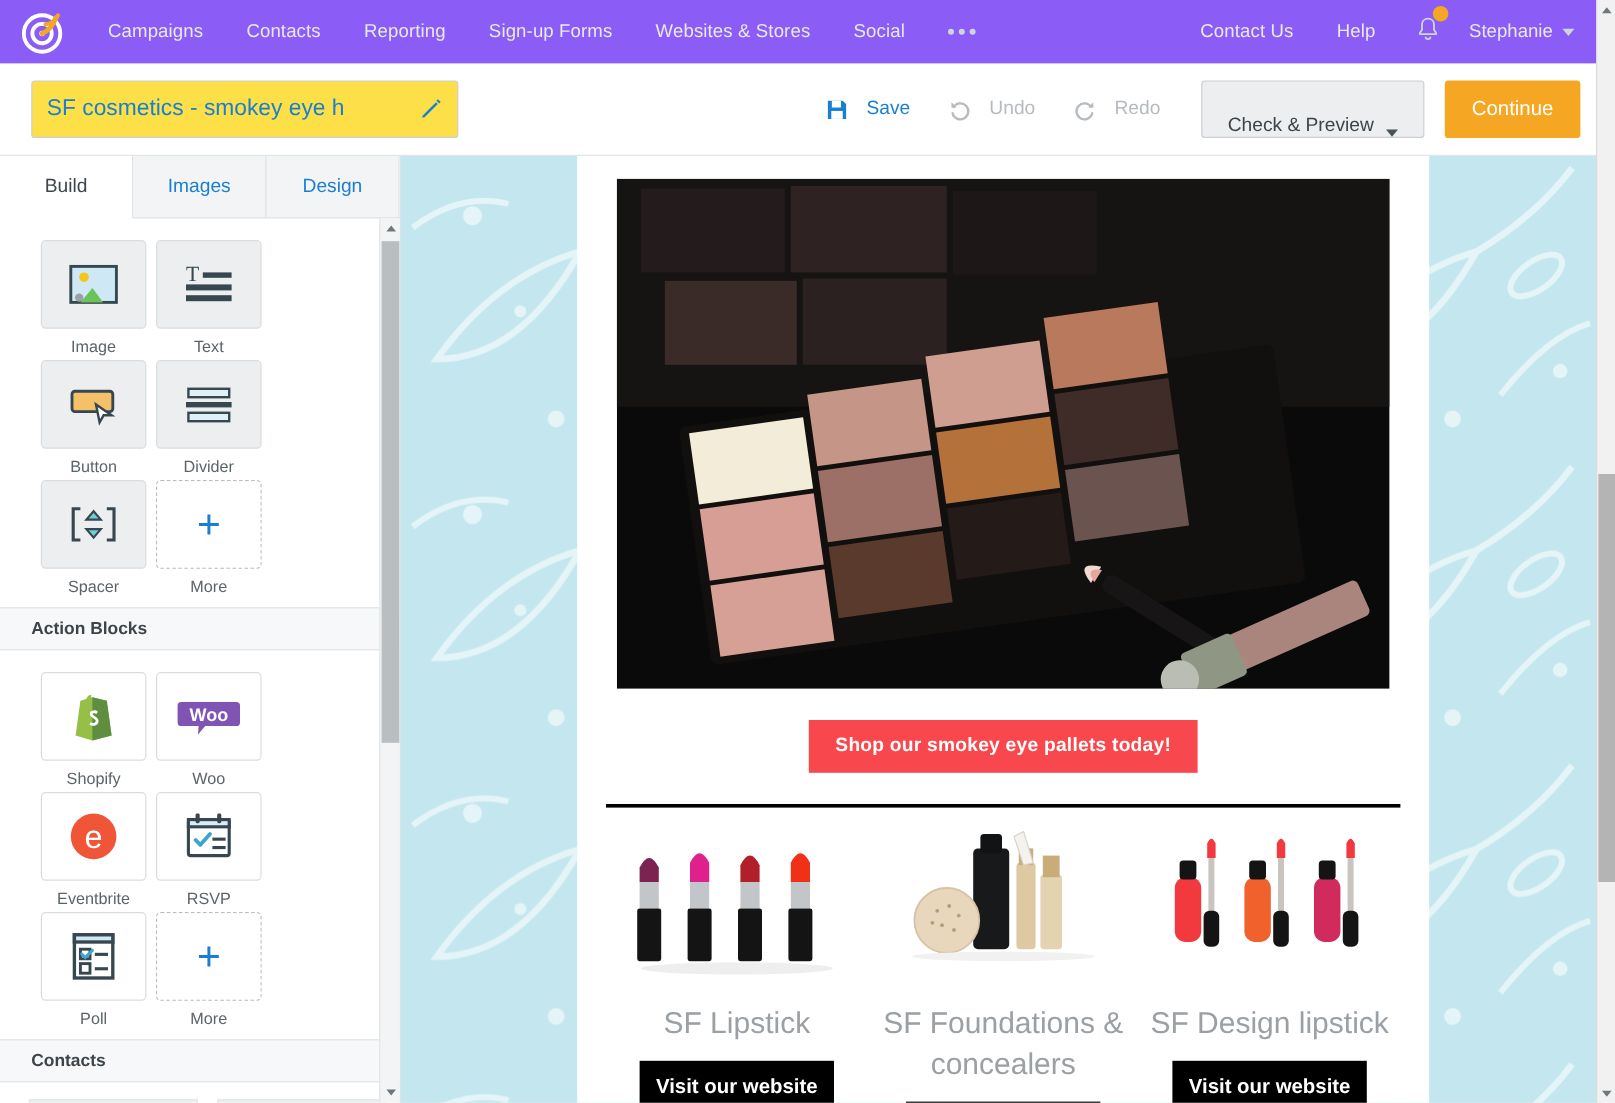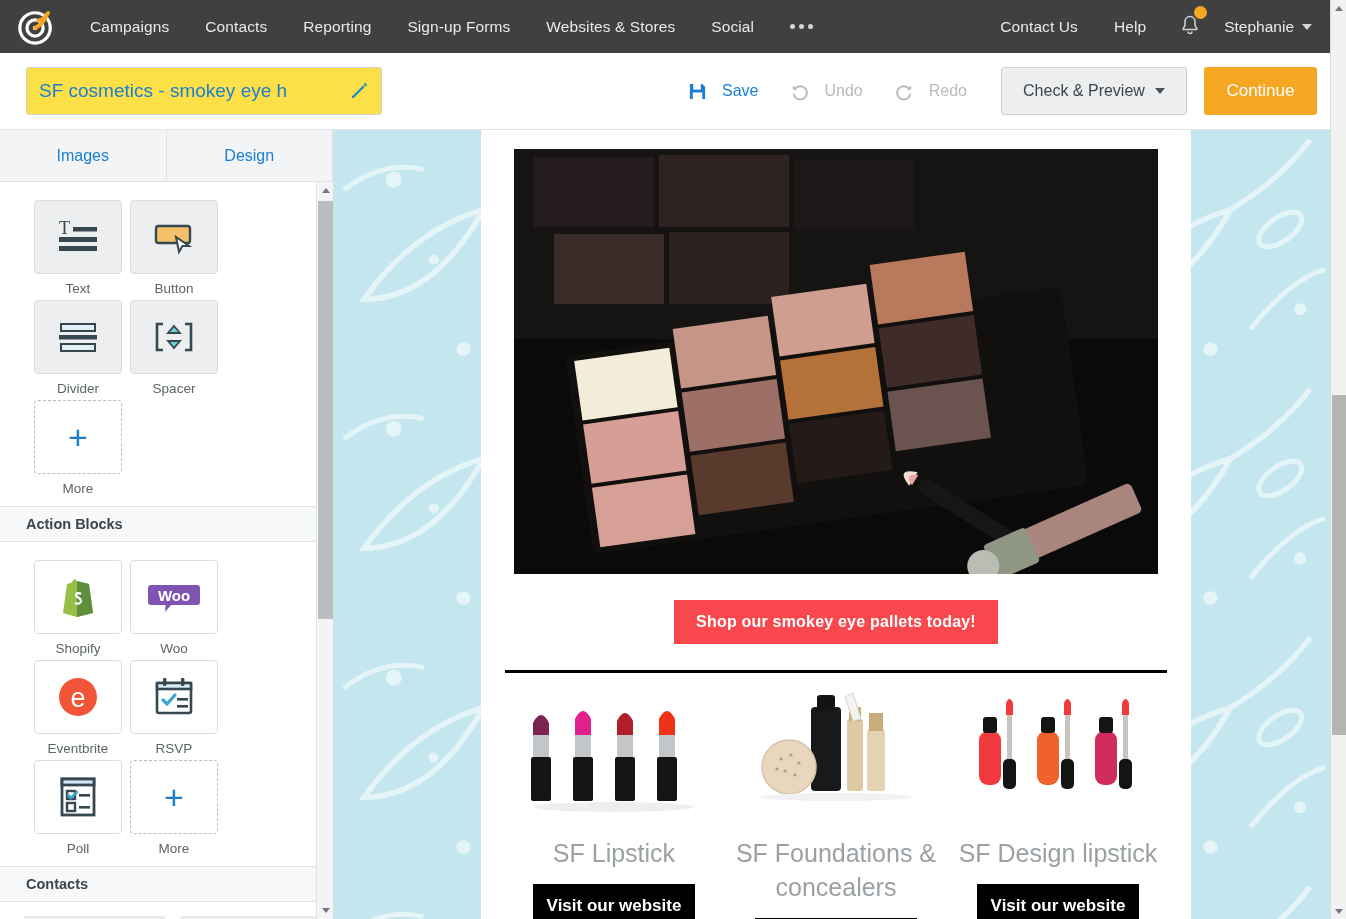--- a/index.html
+++ b/index.html
@@ -5,21 +5,21 @@
   * { box-sizing: border-box; margin: 0; padding: 0; }
   html, body {
     width: 1346px; height: 919px;
     font-family: "Liberation Sans", sans-serif;
     overflow: hidden; background: #ffffff;
   }
 
   
   .topnav {
     position: absolute; top: 0; left: 0; width: 1330px; height: 53px;
-    background: #404040; display: flex; align-items: center;
+    background: #8b5cf6; display: flex; align-items: center;
   }
   .logo-wrap { width: 72px; display: flex; align-items: center; justify-content: center; }
   .logo { position: relative; width: 38px; height: 38px; }
   .nav-links { display: flex; align-items: center; gap: 0px; }
   .nav-link {
     color: #e6eaec; font-size: 15.5px; padding: 0 18px; cursor: pointer;
     white-space: nowrap; letter-spacing: .1px;
   }
   .nav-right { margin-left: auto; display: flex; align-items: center; padding-right: 18px; }
   .dots { display: flex; gap: 4px; padding: 0 18px; cursor: pointer; align-items: center; }
@@ -48,21 +48,21 @@
   }
   .pencil { width: 20px; height: 20px; flex: 0 0 20px; }
   .tb-right { margin-left: 290px; display: flex; align-items: center; gap: 0; }
   .tb-item {
     display: flex; align-items: center; gap: 15px; font-size: 16px; padding: 0 16px; cursor: pointer;
   }
   .tb-save { color: #1b7fd1; }
   .tb-disabled { color: #b6bbbf; cursor: default; }
   .btn-check {
     margin-left: 18px; height: 48px; min-width: 186px; background: #eceeef; border: 1px solid #ccd0d4;
-    border-radius: 3px; display: flex; align-items: center; justify-content: center; gap: 10px;
+    border-radius: 3px; display: flex; align-items: flex-end; justify-content: center; gap: 10px;
     font-size: 16px; color: #3c4549; cursor: pointer;
   }
   .btn-continue {
     margin-left: 17px; height: 48px; width: 113px; background: #f5a623; border: none; border-radius: 3px;
     color: #fff; font-size: 17px; display: flex; align-items: center; justify-content: center;
     cursor: pointer; font-family: inherit;
   }
 
   
   .sidebar {
@@ -221,27 +221,39 @@
     <div class="btn-check">
       <span>Check &amp; Preview</span>
       <span style="width:0;height:0;border-left:5px solid transparent;border-right:5px solid transparent;border-top:6px solid #4a5458;"></span>
     </div>
     <button class="btn-continue">Continue</button>
   </div>
 </div>
 
 <div class="sidebar">
   <div class="tabs">
+    <div class="tab active">Build</div>
     <div class="tab">Images</div>
     <div class="tab">Design</div>
   </div>
 
   <div class="side-body">
 
     <div class="block-grid">
+      <div class="block">
+        <div class="block-tile">
+          <svg width="46" height="40" viewBox="0 0 46 40">
+            <rect x="4" y="5" width="38" height="30" fill="#cfe8f5" stroke="#37474f" stroke-width="2.4"></rect>
+            <circle cx="15" cy="14" r="4" fill="#f5c518"></circle>
+            <path d="M12 35l10-12 9 12z" fill="#6ac259"></path>
+            <circle cx="11" cy="31" r="3.5" fill="#9aa0a4"></circle>
+          </svg>
+        </div>
+        <div class="block-label">Image</div>
+      </div>
 
       <div class="block">
         <div class="block-tile">
           <svg width="46" height="40" viewBox="0 0 46 40">
             <text x="4" y="17" font-family="Liberation Serif, serif" font-size="18" fill="#37474f">T</text>
             <rect x="18" y="10" width="24" height="4.5" fill="#37474f"></rect>
             <rect x="4" y="20" width="38" height="5" fill="#37474f"></rect>
             <rect x="4" y="29" width="38" height="5" fill="#37474f"></rect>
           </svg>
         </div>

